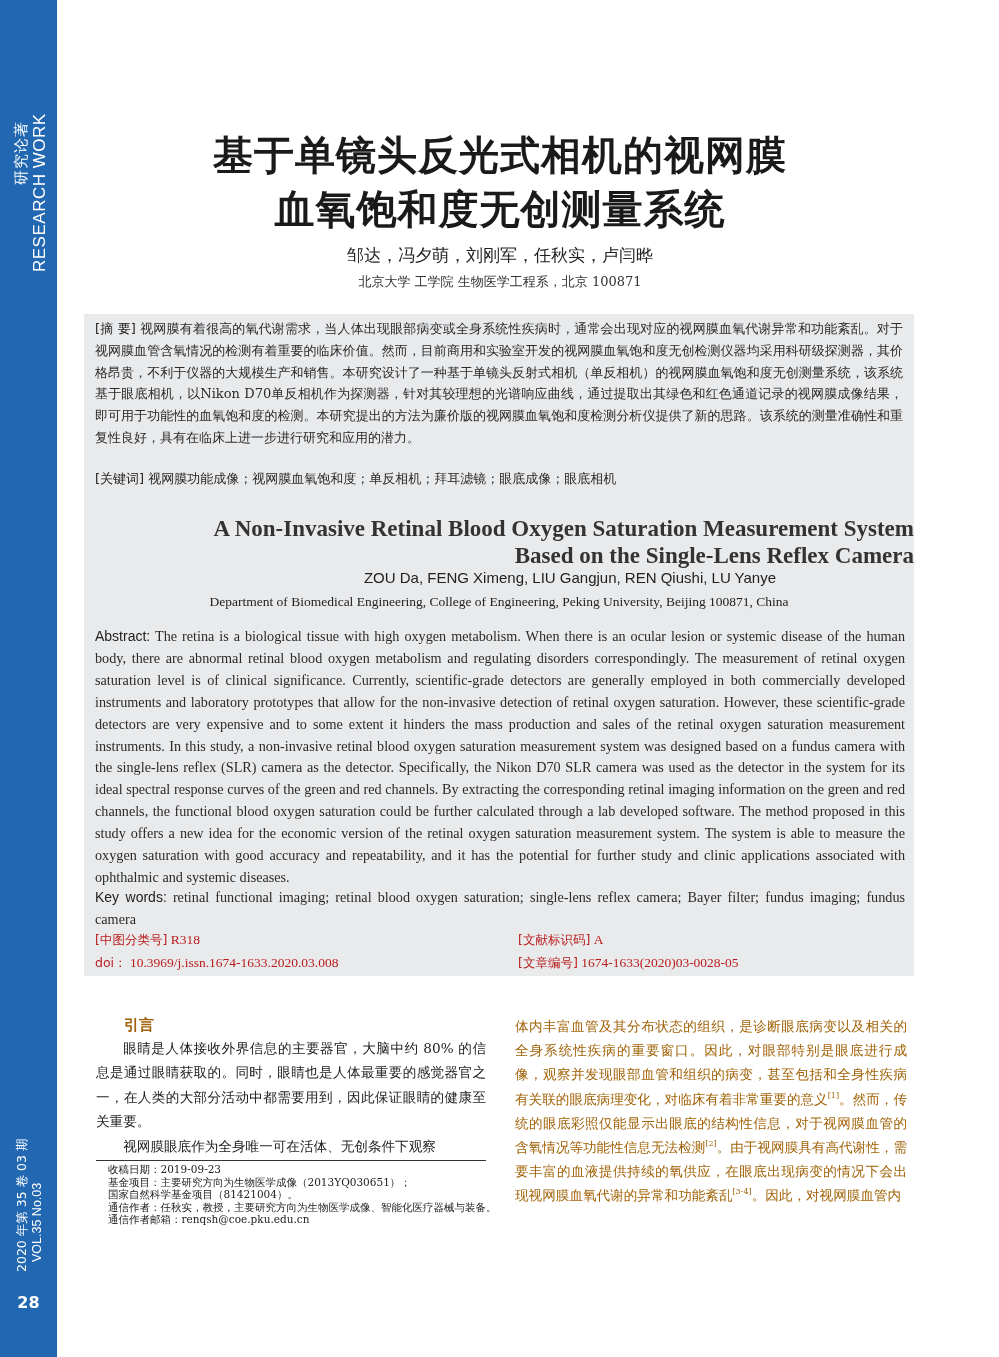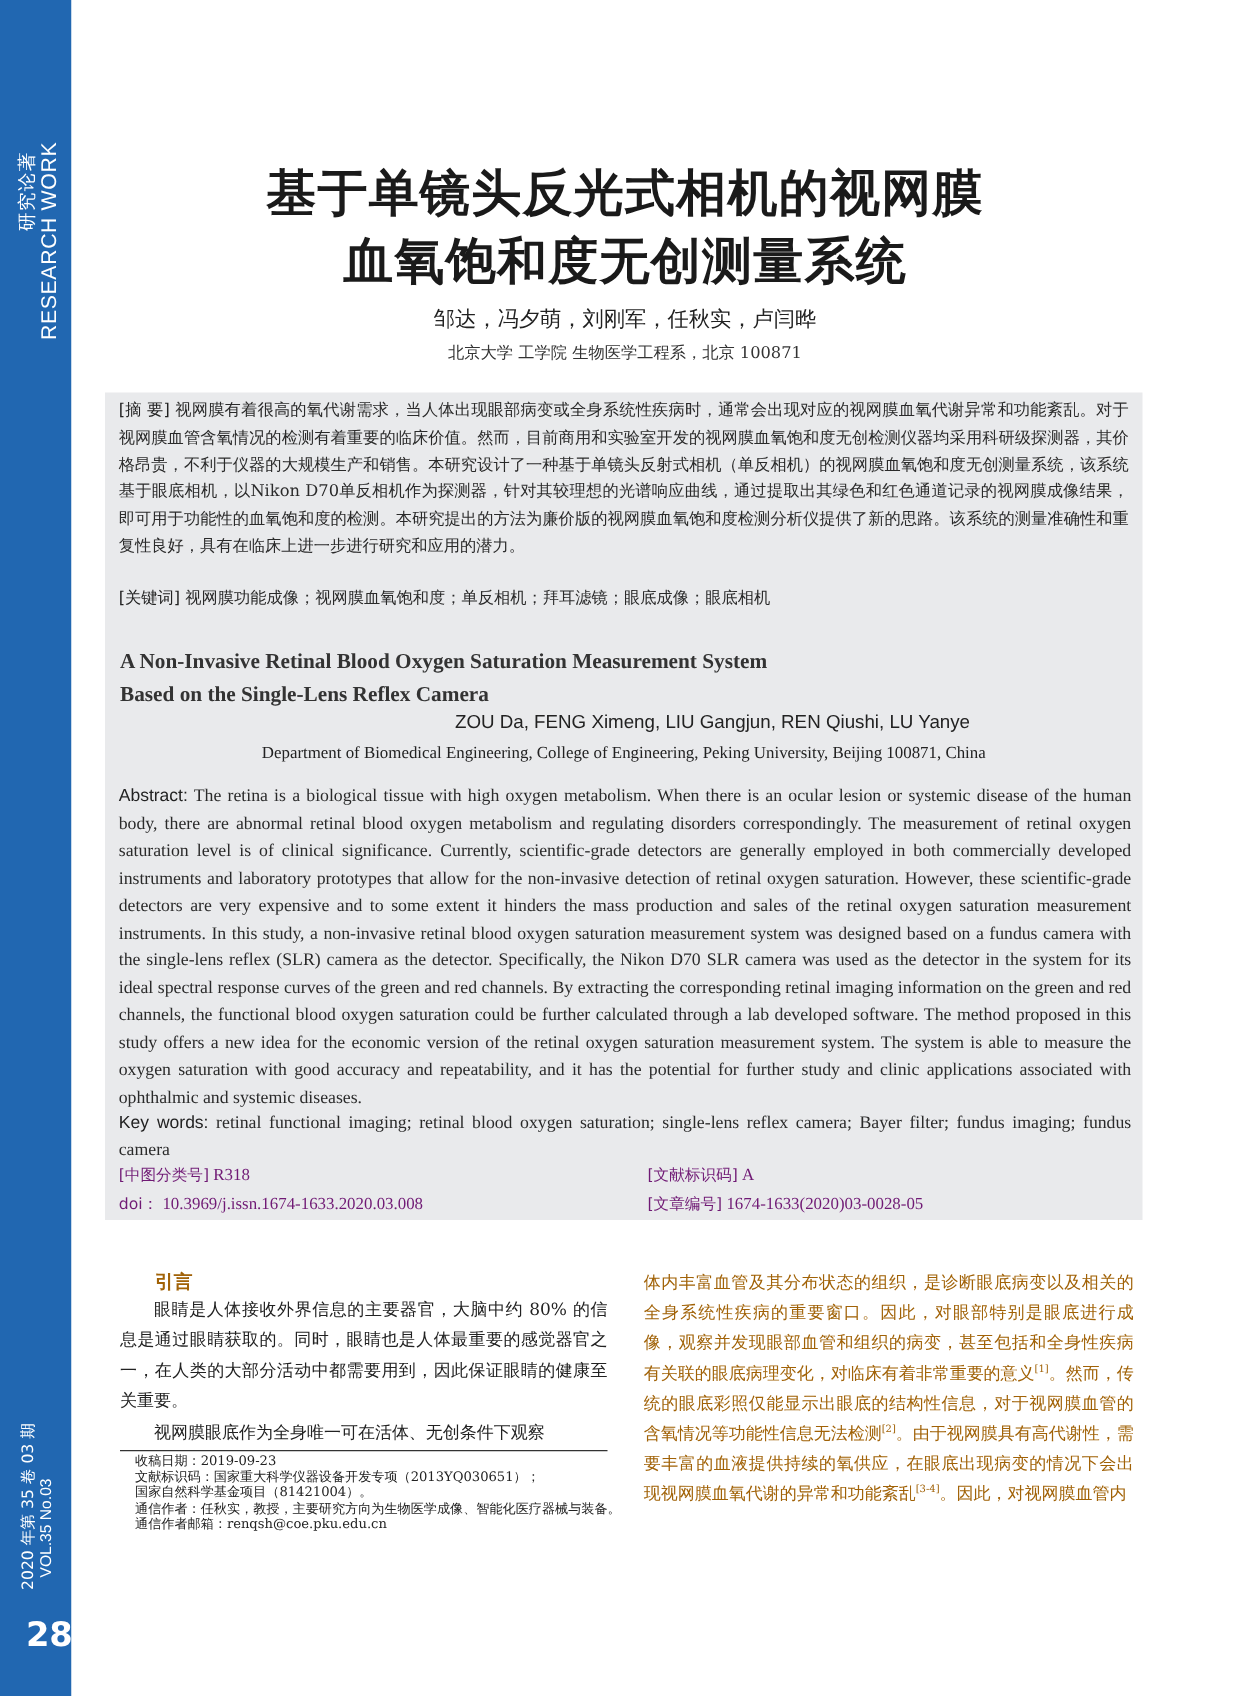--- a/index.html
+++ b/index.html
@@ -5,40 +5,40 @@
   * { box-sizing: border-box; margin: 0; padding: 0; }
   html, body { width: 999px; height: 1357px; background: #ffffff; overflow: hidden; }
   body { position: relative; font-family: "DejaVu Serif", "Liberation Serif", serif; color: #222; }
 
   .sidebar { position: absolute; left: 0; top: 0; width: 57px; height: 1357px; background: #2167b1; }
   .vert { position: absolute; transform: rotate(-90deg); transform-origin: left top; white-space: nowrap; color: #fff; }
   .sec-cn { left: 12px; top: 185px; font-family: "DejaVu Sans", sans-serif; font-size: 15px; letter-spacing: 1px; }
   .sec-en { left: 30px; top: 272px; font-family: "Liberation Sans", sans-serif; font-size: 17px; letter-spacing: 0.5px; }
   .iss-cn { left: 14px; top: 1272px; font-family: "DejaVu Sans", sans-serif; font-size: 12.5px; }
   .iss-en { left: 30px; top: 1262px; font-family: "Liberation Sans", sans-serif; font-size: 12.5px; }
-  .page-num { position: absolute; left: 0; top: 1293px; width: 57px; text-align: center; font-family: "DejaVu Sans", sans-serif; font-weight: bold; font-size: 27px; color: #fff; margin-left: 11px; }
+  .page-num { position: absolute; left: 0; top: 1293px; width: 57px; text-align: center; font-family: "DejaVu Sans", sans-serif; font-weight: bold; font-size: 16px; color: #fff; }
 
   .title-cn { position: absolute; left: 120px; width: 760px; top: 128px; text-align: center; font-family: "DejaVu Serif", serif; font-weight: bold; font-size: 40px; line-height: 54px; color: #1a1a1a; letter-spacing: 1px; }
   .authors-cn { position: absolute; left: 120px; width: 760px; top: 244px; text-align: center; font-family: "DejaVu Sans", sans-serif; font-size: 17px; color: #222; }
   .affil-cn { position: absolute; left: 120px; width: 760px; top: 273px; text-align: center; font-size: 13px; color: #333; }
 
   .abstract-box { position: absolute; left: 84px; top: 314px; width: 830px; height: 662px; background: #e9eaec; }
   .abs-cn { position: absolute; left: 11px; top: 4px; width: 808px; font-size: 13px; line-height: 21.8px; color: #2a2a2a; text-align: justify; }
   .label-cn { font-family: "DejaVu Sans", sans-serif; font-size: 13px; color: #222; }
   .kw-cn { position: absolute; left: 11px; top: 155px; width: 808px; font-size: 13px; line-height: 20px; color: #2a2a2a; }
 
-  .title-en { position: absolute; left: 12px; width: 830px; top: 201px; text-align: left; font-family: "Liberation Serif", serif; font-weight: bold; font-size: 17px; line-height: 27px; color: #333; }
+  .title-en { position: absolute; left: 0; width: 830px; top: 201px; text-align: right; font-family: "Liberation Serif", serif; font-weight: bold; font-size: 23px; line-height: 27px; color: #333; }
   .authors-en { position: absolute; left: 0; width: 972px; top: 255px; text-align: center; font-family: "Liberation Sans", sans-serif; font-size: 15px; color: #222; }
   .affil-en { position: absolute; left: 0; width: 830px; top: 280px; text-align: center; font-family: Liberation Serif, serif; font-size: 13.5px; color: #222; }
 
   .abs-en { position: absolute; left: 11px; top: 312px; width: 810px; font-family: "Liberation Serif", serif; font-size: 14.2px; line-height: 21.9px; color: #2a2a2a; text-align: justify; }
   .label-en { font-family: "Liberation Sans", sans-serif; font-size: 14px; color: #222; }
   .kw-en { position: absolute; left: 11px; top: 573px; width: 810px; font-family: "Liberation Serif", serif; font-size: 14.2px; line-height: 21.9px; color: #2a2a2a; text-align: justify; }
 
-  .meta { position: absolute; font-family: "Liberation Serif", serif; font-size: 13.5px; color: #701a75; white-space: nowrap; }
+  .meta { position: absolute; font-family: "Liberation Serif", serif; font-size: 13.5px; color: #b91c1c; white-space: nowrap; }
   .meta .lbl { font-family: "DejaVu Sans", sans-serif; font-size: 12.5px; }
   .m1 { left: 11px; top: 618px; }
   .m2 { left: 11px; top: 641px; }
   .m3 { left: 434px; top: 618px; }
   .m4 { left: 434px; top: 641px; }
 
   .col-left { position: absolute; left: 96px; top: 1014px; width: 390px; }
   .sec-head { font-family: "DejaVu Serif", serif; font-weight: bold; font-size: 15px; color: #a16207; line-height: 22px; margin-left: 28px; }
   .body-p { font-size: 13.6px; line-height: 24.4px; color: #222; text-align: justify; text-indent: 2em; }
   .divider { position: absolute; left: 96px; top: 1160px; width: 390px; height: 1px; background: #333; }
@@ -111,21 +111,21 @@
 
 <div class="col-left">
   <div class="sec-head">引言</div>
   <p class="body-p">眼睛是人体接收外界信息的主要器官，大脑中约 80% 的信息是通过眼睛获取的。同时，眼睛也是人体最重要的感觉器官之一，在人类的大部分活动中都需要用到，因此保证眼睛的健康至关重要。</p>
   <p class="body-p">视网膜眼底作为全身唯一可在活体、无创条件下观察</p>
 </div>
 
 <div class="divider"></div>
 <div class="footnotes">
   <div>收稿日期：2019-09-23</div>
-  <div>文献标识码：国家重大科学仪器设备开发专项（2013YQ030651）；</div>
+  <div>基金项目：主要研究方向为生物医学成像（2013YQ030651）；</div>
   <div>国家自然科学基金项目（81421004）。</div>
   <div>通信作者：任秋实，教授，主要研究方向为生物医学成像、智能化医疗器械与装备。</div>
   <div>通信作者邮箱：renqsh@coe.pku.edu.cn</div>
 </div>
 
 <div class="col-right">
   <p class="body-r">
     <span>体内丰富血管及其分布状态的组织，是诊断眼底病变以及相关的全身系统性疾病的重要窗口。因此，对眼部特别是眼底进行成像，观察并发现眼部血管和组织的病变，甚至包括和全身性疾病有关联的眼底病理变化，对临床有着非常重要的意义</span><sup>[1]</sup><span>。然而，传统的眼底彩照仅能显示出眼底的结构性信息，对于视网膜血管的含氧情况等功能性信息无法检测</span><sup>[2]</sup><span>。由于视网膜具有高代谢性，需要丰富的血液提供持续的氧供应，在眼底出现病变的情况下会出现视网膜血氧代谢的异常和功能紊乱</span><sup>[3-4]</sup><span>。因此，对视网膜血管内</span>
   </p>
 </div>

